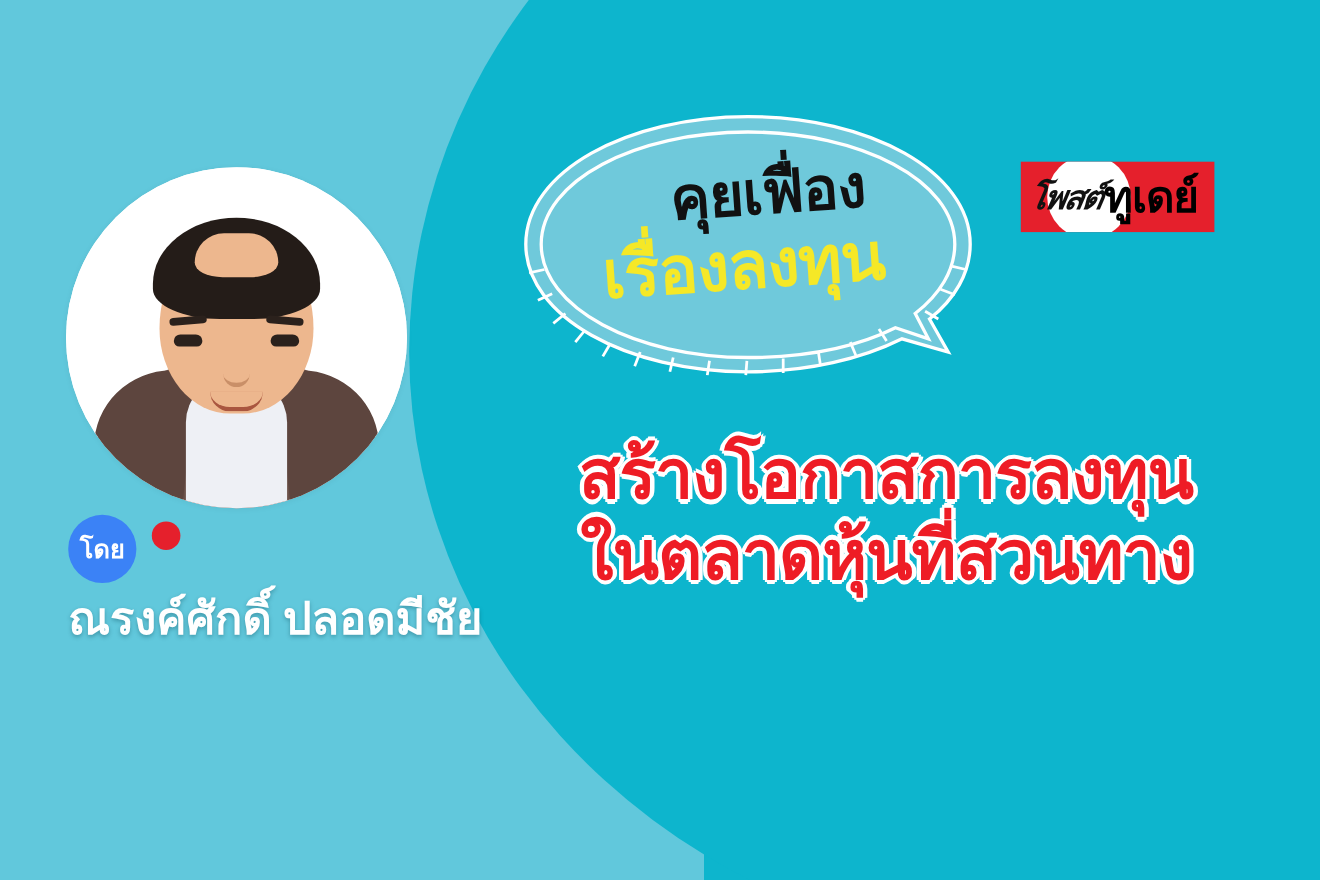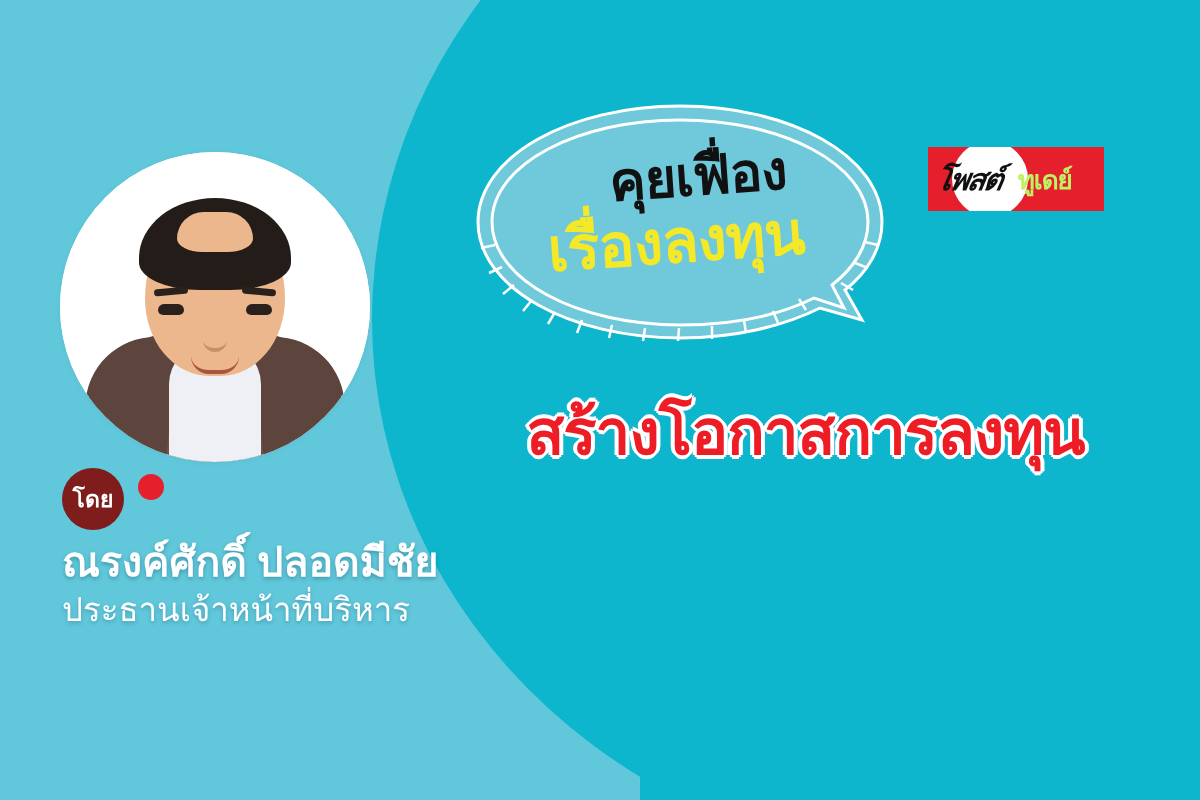--- a/index.html
+++ b/index.html
@@ -248,25 +248,25 @@
     font-style: italic;
     font-weight: 700;
     font-size: 30px;
     color: #111111;
     transform: skewX(-10deg);
     letter-spacing: -2px;
   }
   .logo-today {
     position: relative;
     z-index: 2;
-    margin-left: 16px;
-    font-family: "Liberation Sans", "DejaVu Sans", sans-serif;
-    font-weight: 700;
-    font-size: 26px;
-    color: #bef264;
+    margin-left: 2px;
+    font-family: "Liberation Sans", "DejaVu Sans", sans-serif;
+    font-weight: 700;
+    font-size: 40px;
+    color: #000000;
     letter-spacing: -1px;
   }
 
   
   .headline {
     position: absolute;
     left: 448px;
     top: 396px;
     width: 715px;
   }
@@ -296,21 +296,21 @@
     position: relative;
     height: 62px;
   }
   .by-circle {
     position: absolute;
     left: 0;
     top: 0;
     width: 62px;
     height: 62px;
     border-radius: 50%;
-    background: #7f1d1d;
+    background: #3b82f6;
     color: #ffffff;
     font-family: "Liberation Sans", "DejaVu Sans", sans-serif;
     font-weight: 700;
     font-size: 23px;
     display: flex;
     align-items: center;
     justify-content: center;
   }
   .by-dot {
     position: absolute;
@@ -404,24 +404,24 @@
   </div>
 
   <div class="logo">
     <div class="logo-circle"></div>
     <span class="logo-script">โพสต์</span>
     <span class="logo-today">ทูเดย์</span>
   </div>
 
   <div class="headline">
     <div class="headline-line">สร้างโอกาสการลงทุน</div>
+    <div class="headline-line">ในตลาดหุ้นที่สวนทาง</div>
   </div>
 
   <div class="byline">
     <div class="byline-badges">
       <div class="by-circle">โดย</div>
       <div class="by-dot"></div>
     </div>
     <div class="by-name">ณรงค์ศักดิ์ ปลอดมีชัย</div>
-    <div class="by-role">ประธานเจ้าหน้าที่บริหาร</div>
   </div>
 
 </div>
 
 </body></html>

